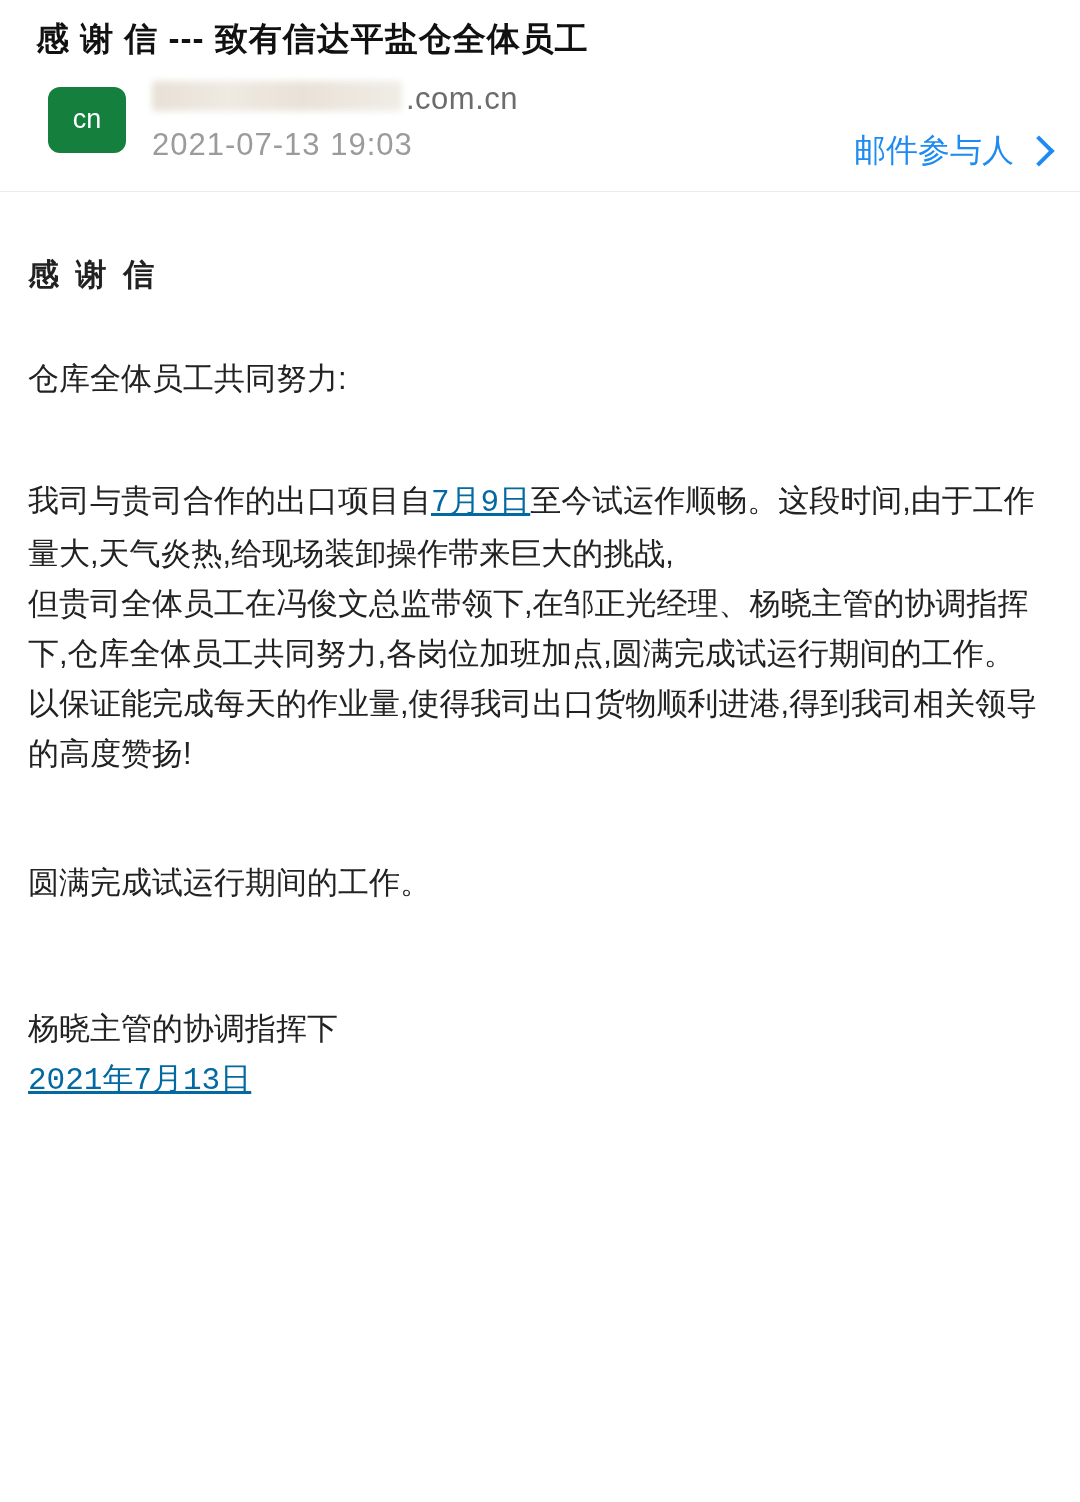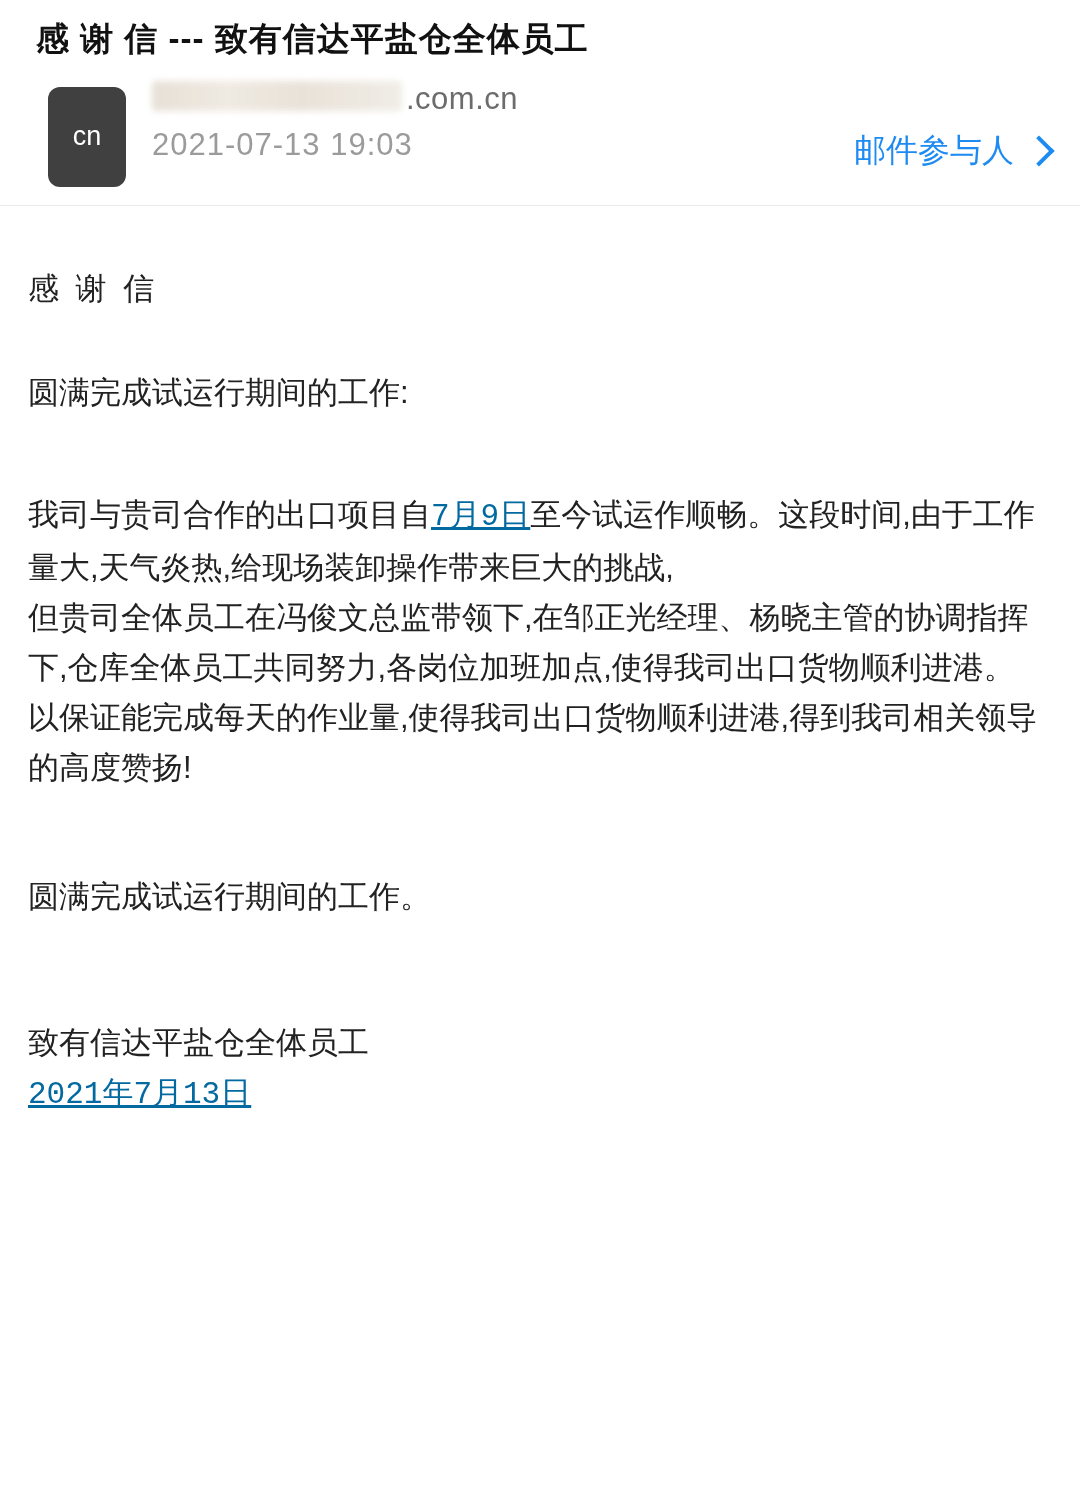--- a/index.html
+++ b/index.html
@@ -36,23 +36,23 @@
   
   .header-row {
     display: flex;
     align-items: flex-start;
     padding: 6px 30px 18px 48px;
     border-bottom: 1px solid #ececec;
     position: relative;
   }
   .avatar {
     width: 78px;
-    height: 100px;
+    height: 66px;
     border-radius: 12px;
-    background: #404040;
+    background: #15803d;
     color: #ffffff;
     font-size: 27px;
     display: flex;
     align-items: center;
     justify-content: center;
     flex: none;
     margin-top: 6px;
   }
   .sender-block {
     margin-left: 26px;
@@ -114,20 +114,21 @@
   .body p {
     margin: 0 0 30px 0;
   }
   .p-tight {
     margin-bottom: 0 !important;
   }
   .gap-lg { height: 42px; }
   .gap-md { height: 24px; }
   .title-line {
     letter-spacing: 4px;
+    font-weight: bold;
   }
   .link {
     color: #0369a1;
     text-decoration: underline;
     font-family: Liberation Mono, monospace;
   }
   .sign {
     margin-top: 0;
   }
   .sign .company { margin-bottom: 6px; }
@@ -155,39 +156,39 @@
       <span class="chev"></span>
     </div>
   </div>
 
   <div class="body">
 
     <p class="title-line">感 谢 信</p>
 
     <div class="gap-md"></div>
 
-    <p>圆满完成试运行期间的工作:</p>
+    <p>仓库全体员工共同努力:</p>
 
     <div class="gap-lg"></div>
 
     <p class="p-tight"><span>我司与贵司合作的出口项目自</span><span class="link">7月9日</span><span>至今试运作顺畅。这段时间,由于工作量大,天气炎热,给现场装卸操作带来巨大的挑战,</span></p>
 
-    <p class="p-tight">但贵司全体员工在冯俊文总监带领下,在邹正光经理、杨晓主管的协调指挥下,仓库全体员工共同努力,各岗位加班加点,使得我司出口货物顺利进港。</p>
+    <p class="p-tight">但贵司全体员工在冯俊文总监带领下,在邹正光经理、杨晓主管的协调指挥下,仓库全体员工共同努力,各岗位加班加点,圆满完成试运行期间的工作。</p>
 
     <p>以保证能完成每天的作业量,使得我司出口货物顺利进港,得到我司相关领导的高度赞扬!</p>
 
     <div class="gap-md"></div>
 
 
     <div class="gap-md"></div>
 
     <p>圆满完成试运行期间的工作。</p>
 
     <div class="gap-lg"></div>
     <div class="gap-md"></div>
 
     <div class="sign">
-      <p class="company p-tight">致有信达平盐仓全体员工</p>
+      <p class="company p-tight">杨晓主管的协调指挥下</p>
       <p class="link" style="display:inline-block">2021年7月13日</p>
     </div>
 
   </div>
 </div>
 
 </body></html>

